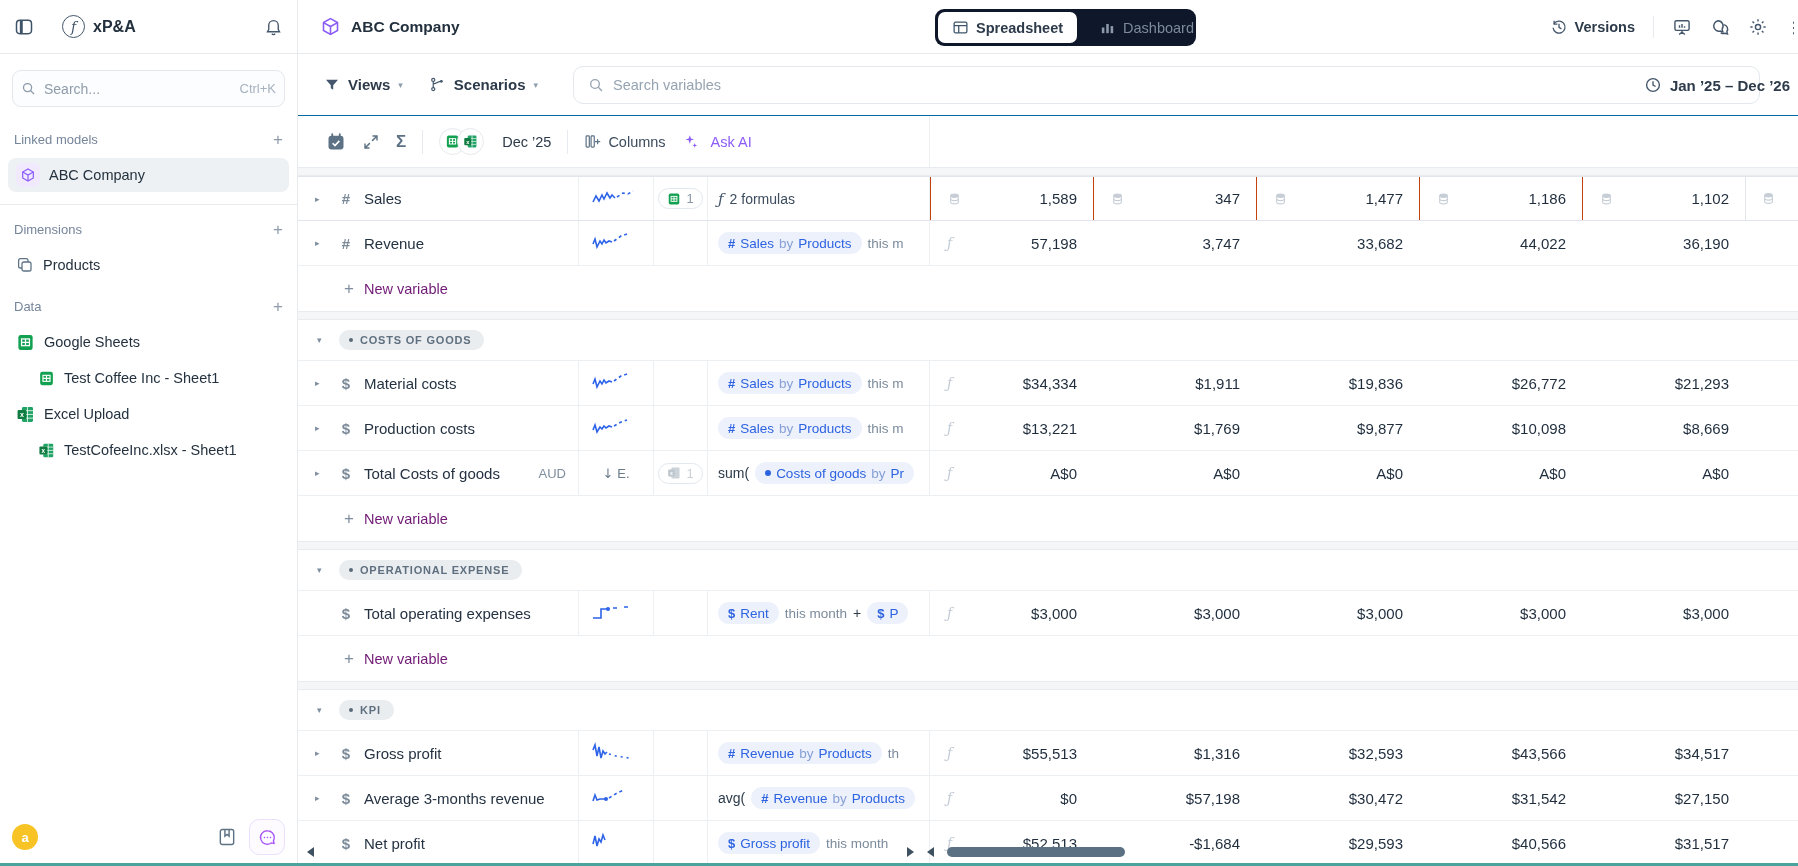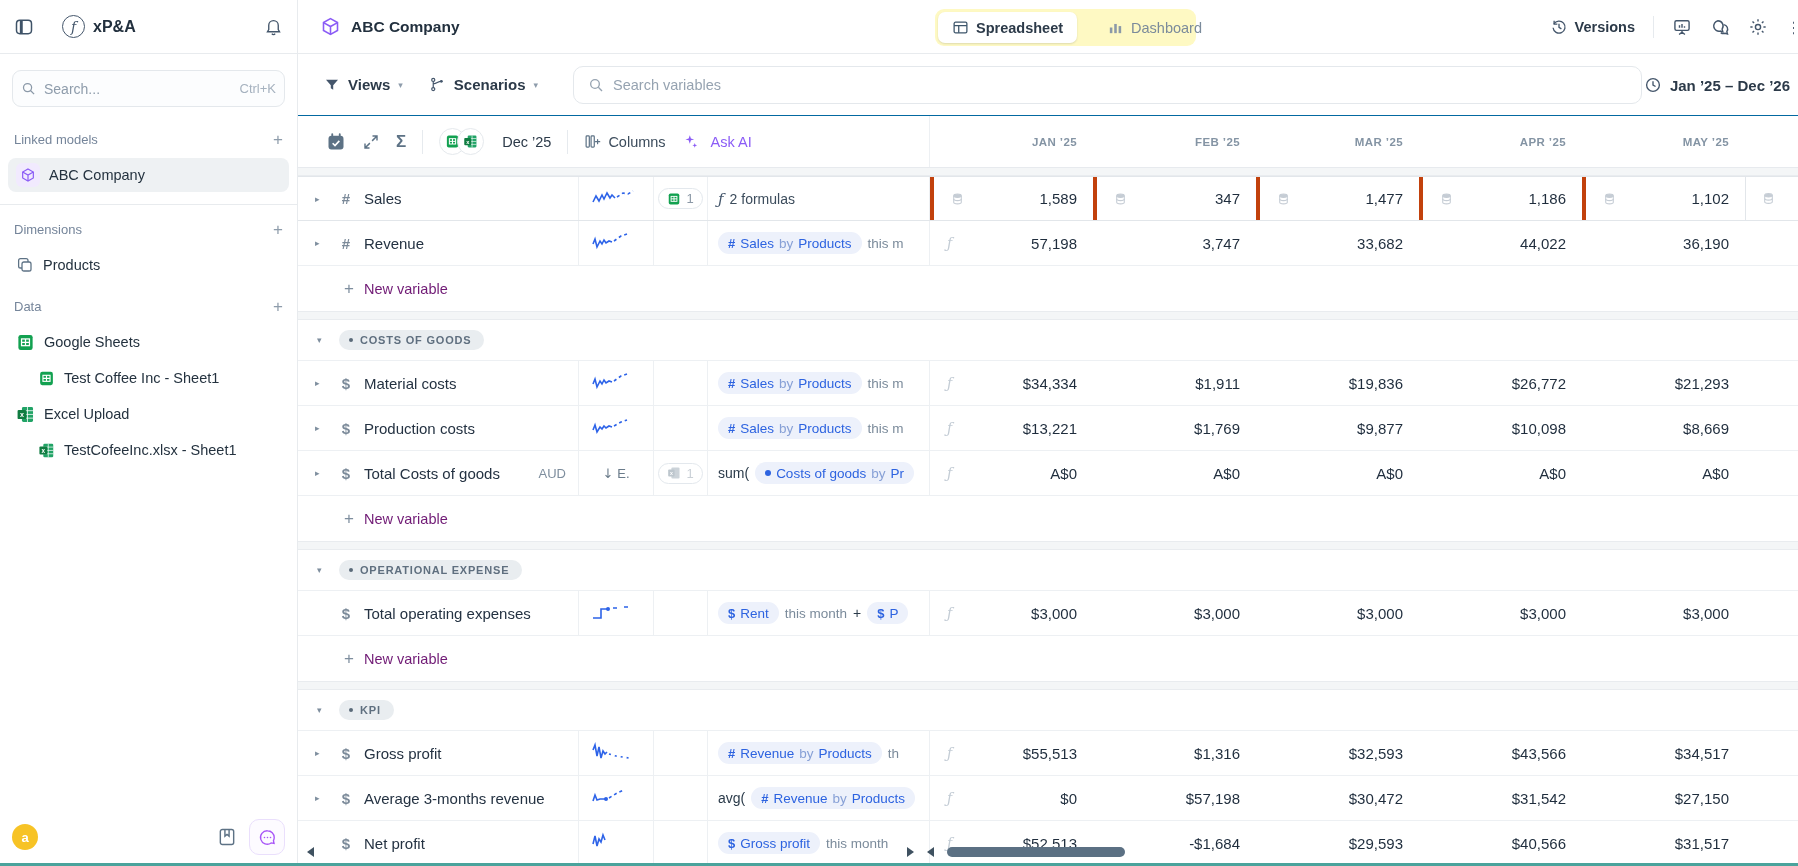--- a/index.html
+++ b/index.html
@@ -40,35 +40,35 @@
     font-size:13px; font-weight:700; display:flex; align-items:center; justify-content:center; }
   .sb-bottom .spacer { flex:1; }
   .chatbox { width:36px; height:36px; border:1px solid #eadffc; border-radius:10px;
     background:#fdfbff; display:flex; align-items:center; justify-content:center; margin-left:12px; }
 
   
   .main { position:absolute; left:298px; top:0; width:1500px; height:866px; }
   .m-top { height:54px; border-bottom:1px solid #e8ebee; display:flex; align-items:center;
     position:relative; padding:0 0 0 22px; }
   .m-title { display:flex; align-items:center; gap:10px; font-size:15.5px; font-weight:600; }
-  .seg { position:absolute; left:637px; top:9px; width:261px; height:37px; background:#fef9c3;
-    border-radius:9px; display:flex; align-items:center; padding:3px; gap:16px; }
+  .seg { position:absolute; left:637px; top:9px; width:261px; height:37px; background:#0f172a;
+    border-radius:9px; display:flex; align-items:center; padding:3px; gap:8px; }
   .seg .opt { display:flex; align-items:center; gap:7px; height:31px; padding:0 14px;
     border-radius:7px; font-size:14.5px; font-weight:500; color:#7b8b9b; }
   .seg .opt.on { background:#fff; box-shadow:0 1px 2px rgba(20,35,50,.14); color:#2c3a49; font-weight:600; }
   .m-right { position:absolute; right:0; top:0; height:54px; display:flex; align-items:center; gap:18px; padding-right:4px; }
   .versions { display:flex; align-items:center; gap:7px; font-size:14.5px; font-weight:600; color:#2c3a49; }
   .vdiv { width:1px; height:22px; background:#e6eaee; }
   .dots { font-family:"DejaVu Sans",sans-serif; font-size:16px; color:#44566b; width:8px; overflow:hidden; }
 
   .f-row { height:62px; border-bottom:1px solid #0369a1; display:flex; align-items:center;
     position:relative; padding-left:26px; gap:26px; }
   .f-group { display:flex; align-items:center; gap:8px; font-size:15px; font-weight:600; color:#2c3a49; }
   .chev-dn { font-family:"DejaVu Sans",sans-serif; font-size:9px; color:#8e9cab; }
-  .f-search { position:absolute; left:275px; top:12px; width:1069px; height:38px;
+  .f-search { position:absolute; left:275px; top:12px; width:1187px; height:38px;
     border:1px solid #e4e8ec; border-radius:10px; background:#fff; display:flex;
     align-items:center; padding:0 14px; gap:9px; }
   .f-search input { border:none; outline:none; flex:1; font-size:14.5px; color:#425262;
     font-family:"Liberation Sans",sans-serif; background:transparent; }
   .f-search input::placeholder { color:#96a3b1; }
   .f-date { position:absolute; right:8px; top:0; height:62px; display:flex; align-items:center;
     gap:8px; font-size:15px; font-weight:600; color:#2c3a49; white-space:nowrap; }
 
   
   .t-bar { height:52px; border-bottom:1px solid #e7eaee; display:flex; }
@@ -104,21 +104,21 @@
   .nm-right { margin-left:auto; padding-right:12px; font-size:13px; color:#7e8e9e; }
   .vals { flex:1; display:flex; }
   .vcell { width:163px; display:flex; align-items:center; justify-content:flex-end;
     padding-right:16px; position:relative; font-size:15px; font-weight:500; color:#1f2d3d; }
   .vcell.partial { width:53px; justify-content:flex-start; padding-left:16px; }
   .dbic { position:absolute; left:17px; top:50%; transform:translateY(-50%); display:flex; }
   .vcell.partial .dbic { position:static; transform:none; }
   .fxm { position:absolute; left:17px; top:50%; transform:translateY(-50%);
     font-family:"DejaVu Serif",serif; font-style:italic; font-size:14px; color:#c3ccd5; }
   .trow.inputrow { border-top:1px solid #e2e6ea; border-bottom:1px solid #e2e6ea; }
-  .trow.inputrow .vcell { border-left:4px solid #c2410c; }
+  .trow.inputrow .vcell { border-left:1px solid #c2410c; }
   .trow.inputrow .vcell.partial { border-left:1px solid #e2e6ea; }
   
   .srow { display:flex; align-items:center; height:41px; padding-left:19px; gap:9px;
     border-bottom:1px solid #edf0f3; background:#fff; }
   .spill { display:flex; align-items:center; gap:7px; background:#e9edf0; border-radius:12px;
     padding:4px 13px 4px 10px; }
   .sdot { width:4px; height:4px; border-radius:50%; background:#5a6a79; }
   .spill .stxt { font-size:11px; font-weight:700; letter-spacing:.8px; color:#5f6f7f; }
   
   .nvrow { display:flex; align-items:center; height:45px; padding-left:46px; gap:10px; background:#fff; }
@@ -424,27 +424,20 @@
           <span>Columns</span>
         </span>
         <span class="askai">
           <svg width="17" height="17" viewBox="0 0 24 24" fill="#8b5cf6">
               <path d="M11 3l1.6 4.6L17.2 9l-4.6 1.4L11 15l-1.6-4.6L4.8 9l4.6-1.4z"></path>
               <path d="M18 14l.9 2.5 2.5.9-2.5.9-.9 2.5-.9-2.5-2.5-.9 2.5-.9z"></path>
             </svg>
           <span>Ask AI</span>
         </span>
       </div>
-      <div class="heads">
-        <div class="hcell">JAN ’25</div>
-        <div class="hcell">FEB ’25</div>
-        <div class="hcell">MAR ’25</div>
-        <div class="hcell">APR ’25</div>
-        <div class="hcell">MAY ’25</div>
-      </div>
     </div>
 
     <div class="grid">
       <div class="gap first"></div>
 
       <div class="trow data inputrow">
         <div class="c nmc">
           <span class="chev">▸</span>
           <span class="ticon">#</span>
           <span class="nm">Sales</span>

